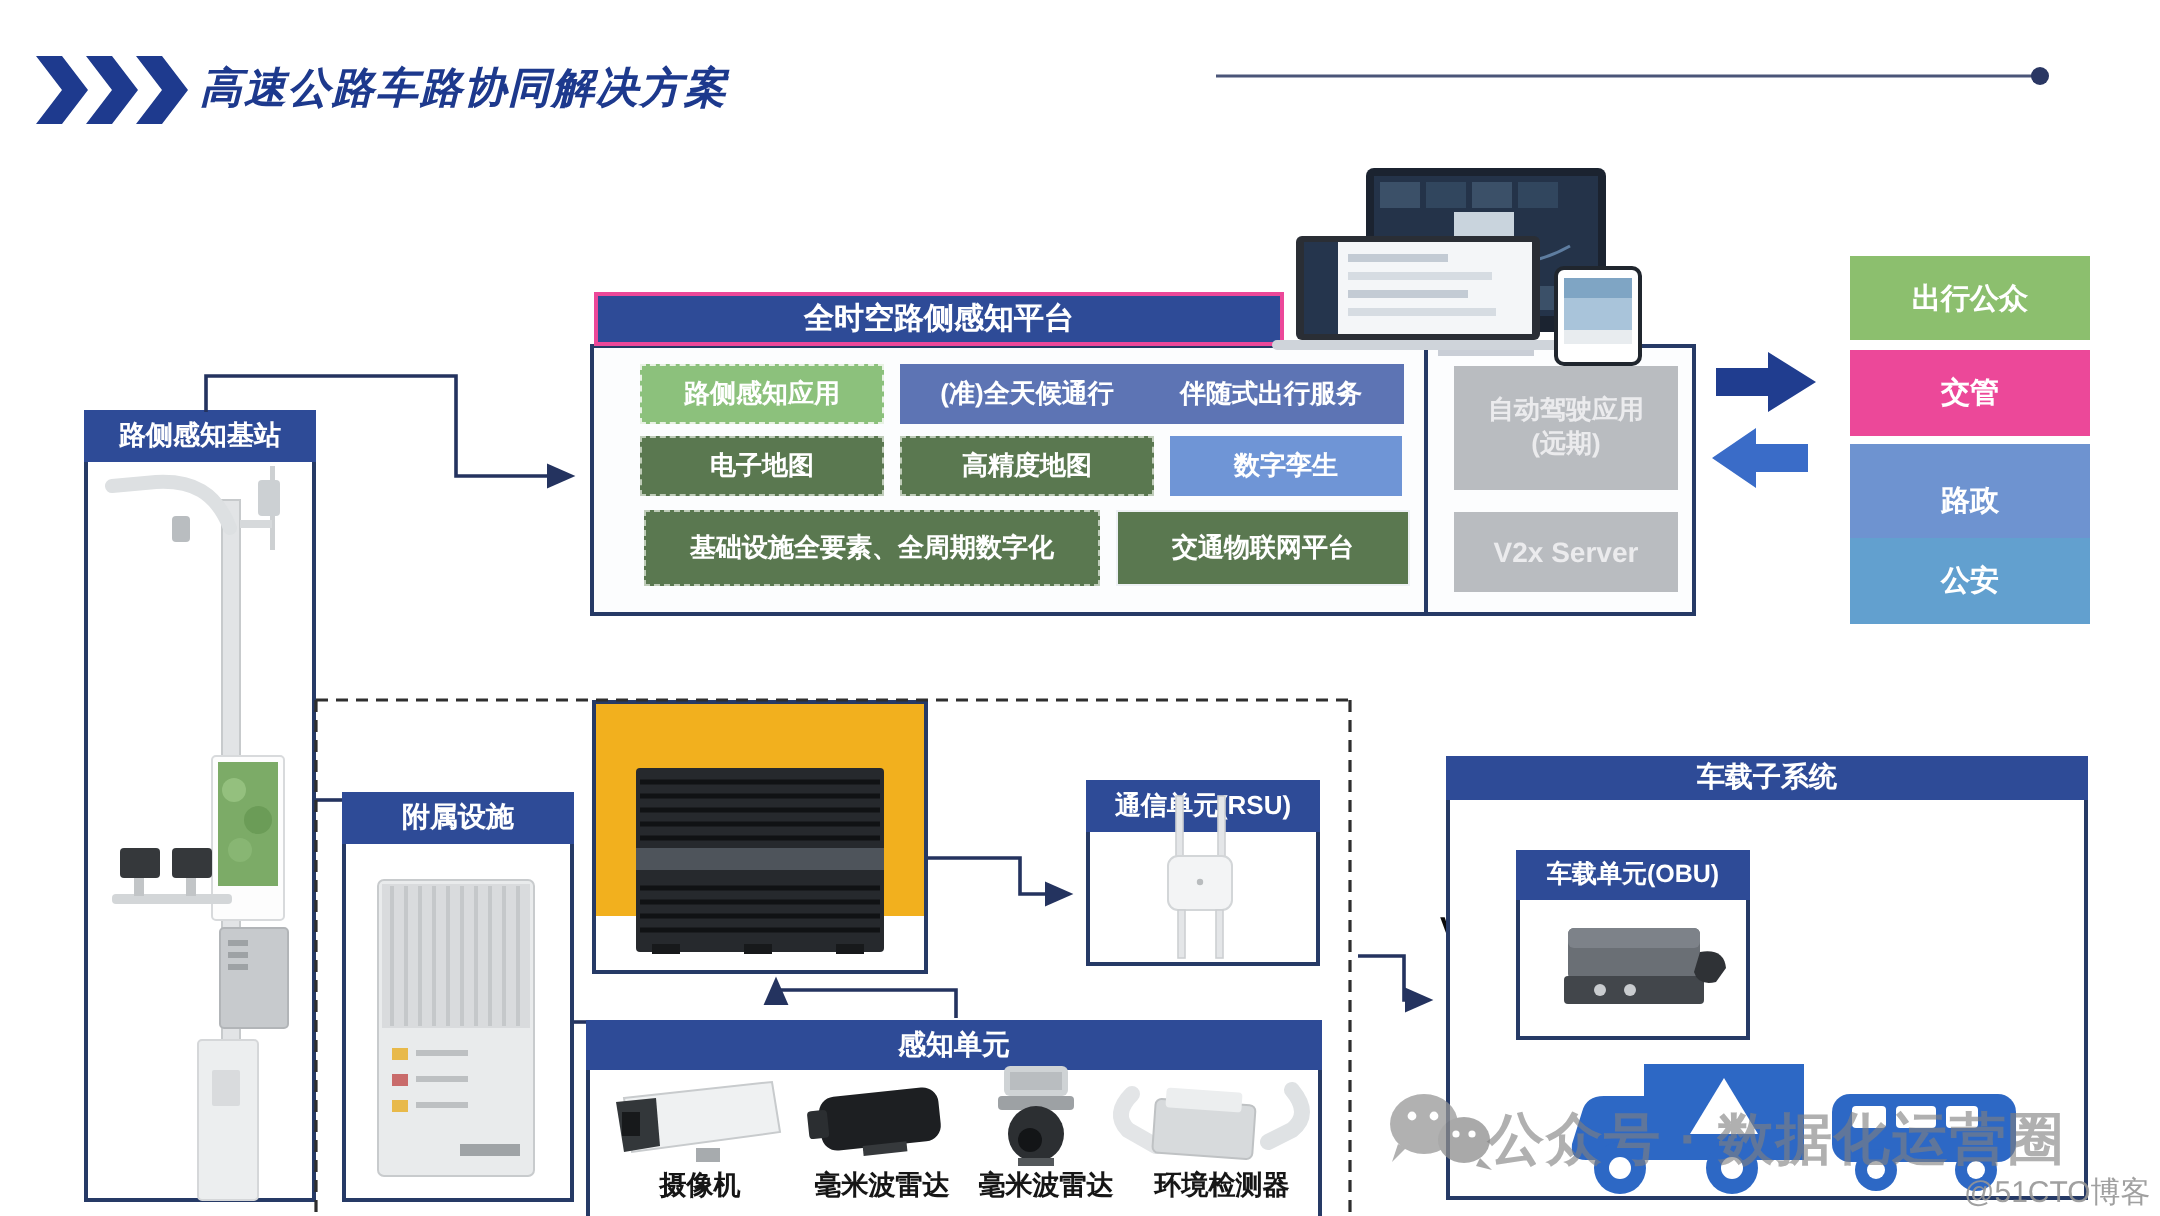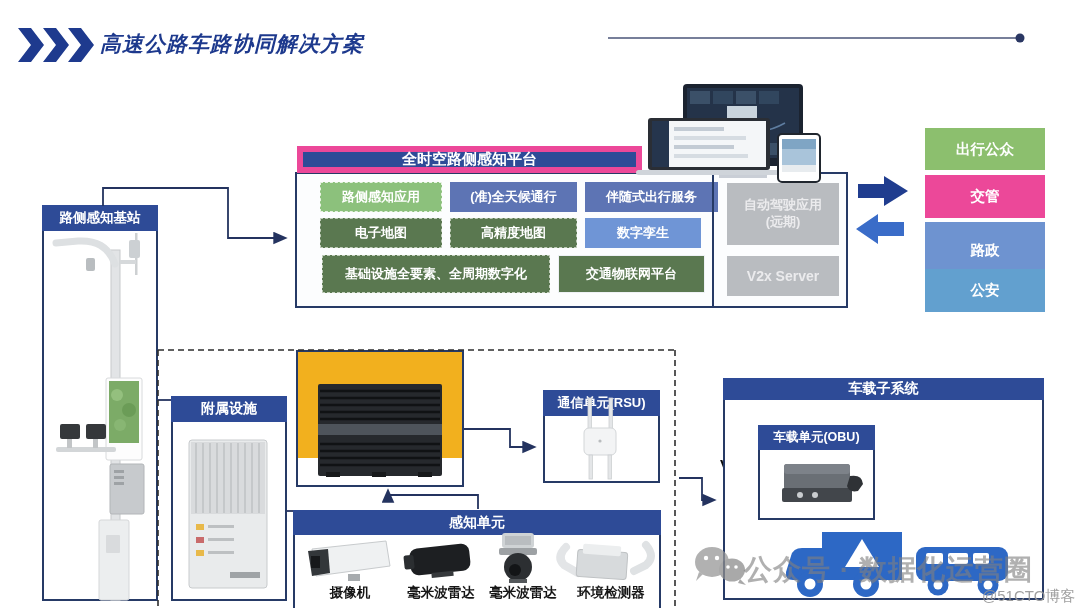--- a/index.html
+++ b/index.html
@@ -45,25 +45,25 @@
 </style>
 </head>
 <body>
 
 <div id="canvas">
 
   <div id="page-title" class="abs" style="left:100px;top:30px;">高速公路车路协同解决方案</div>
 
   <div class="abs outline" style="left:295px;top:172px;width:553px;height:136px;background:#fcfdfe;"></div>
   <div class="abs" style="left:712px;top:172px;width:0;height:136px;border-left:2px solid #263a66;z-index:2;"></div>
-  <div class="abs hdr" style="left:297px;top:146px;width:345px;height:27px;font-size:15px;border:6px solid #ec4899;">全时空路侧感知平台</div>
+  <div class="abs hdr" style="left:297px;top:146px;width:345px;height:27px;font-size:15px;border:2px solid #ec4899;">全时空路侧感知平台</div>
 
   <div class="abs app lgreen" style="left:320px;top:182px;width:122px;height:30px;">路侧感知应用</div>
   <div class="abs app slate" style="left:450px;top:182px;width:127px;height:30px;">(准)全天候通行</div>
-  <div class="abs app slate" style="left:585px;top:182px;width:133px;height:30px;">伴随式出行服务</div>
+  <div class="abs app slate" style="left:569px;top:182px;width:133px;height:30px;">伴随式出行服务</div>
   <div class="abs app dgreen" style="left:320px;top:218px;width:122px;height:30px;">电子地图</div>
   <div class="abs app dgreen" style="left:450px;top:218px;width:127px;height:30px;">高精度地图</div>
   <div class="abs app sky" style="left:585px;top:218px;width:116px;height:30px;">数字孪生</div>
   <div class="abs app dgreen" style="left:322px;top:255px;width:228px;height:38px;">基础设施全要素、全周期数字化</div>
   <div class="abs app dgreen-solid" style="left:558px;top:255px;width:147px;height:38px;">交通物联网平台</div>
 
   <div class="abs grayb" style="left:727px;top:183px;width:112px;height:62px;">
     <span>自动驾驶应用</span>
     <span>(远期)</span>
   </div>

